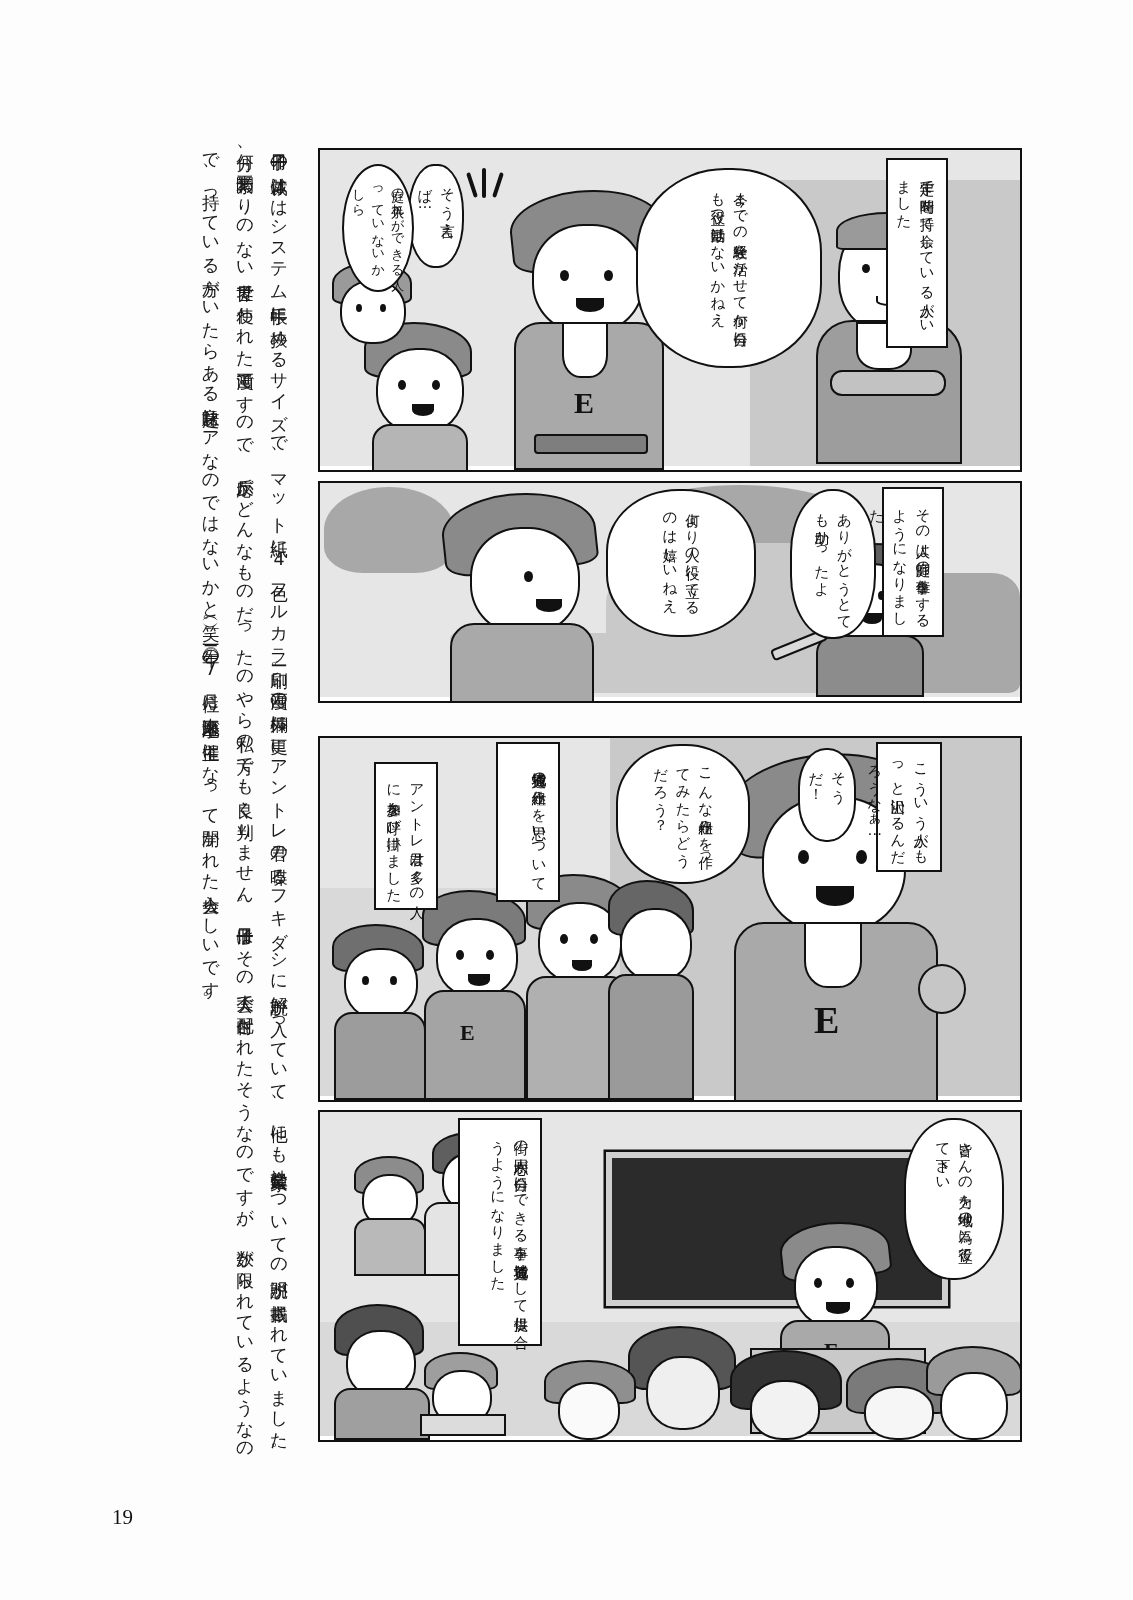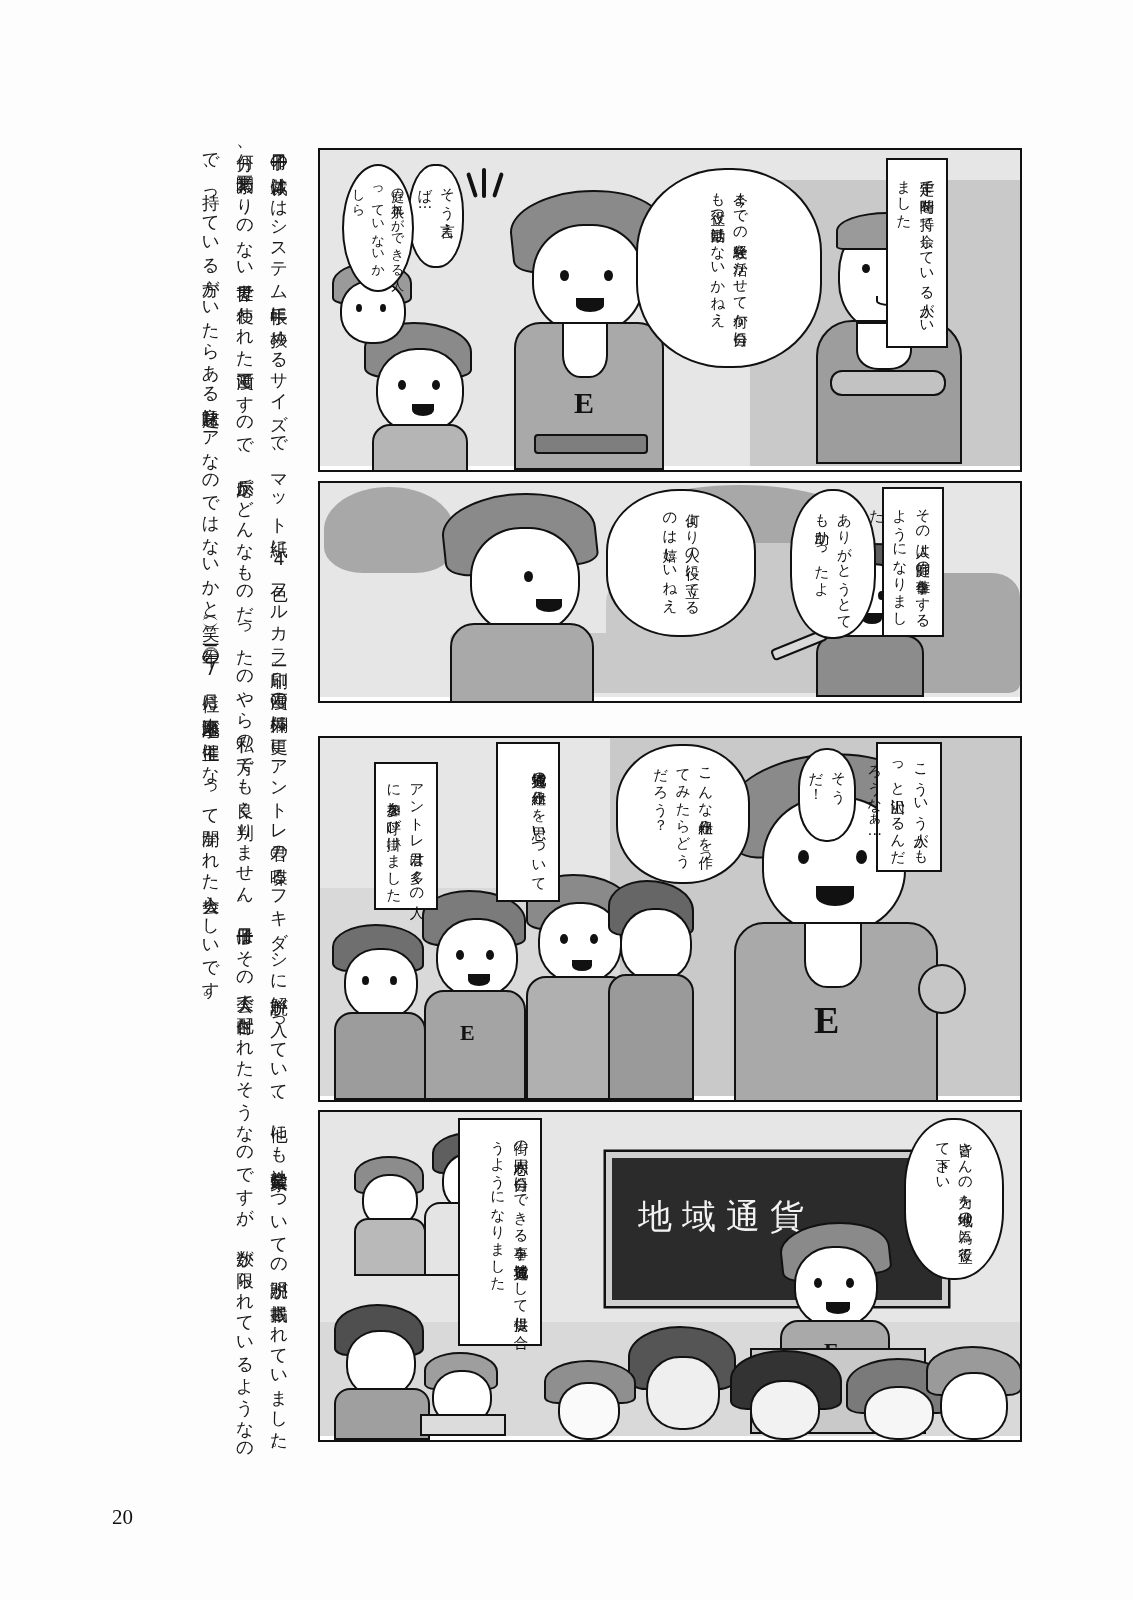--- a/index.html
+++ b/index.html
@@ -195,21 +195,21 @@
 </style>
 </head>
 <body>
 
 <div class="page">
 
   <div class="prose">
     <p>冊子の体裁ははシステム手帳に挟めるサイズで、マット紙に4色フルカラー印刷。漫画の欄外に更にアントレ君の喋るフキダシに解説が入っていて、他にも社会起業家についての説明が掲載されていました。何分、平素関わりのない世界で使われた漫画ですので、反応がどんなものだったのやら私の方でも良く判りません。冊子はその大会で配付されたそうなのですが、数が限られているようなので、持っている方がいたらある意味超レアなのではないかと（笑）。二〇〇一年の7月位に東海地区が主催になって開かれた大会らしいです。</p>
   </div>
 
-  <div class="page-number">20</div>
+  <div class="page-number">19</div>
 
   <div class="comic">
 
     <div class="panel p1">
       <div class="wash light" style="left:0;top:0;width:700px;height:316px;"></div>
       <div class="wash mid" style="left:430px;top:30px;width:270px;height:286px;border-radius:0;"></div>
 
       <div class="fig" style="left:490px;top:60px;width:170px;height:250px;">
         <div class="head" style="left:28px;top:8px;width:96px;height:110px;border-radius:48% 48% 44% 44%;background:#fff;"></div>
         <div class="hair" style="left:26px;top:2px;width:100px;height:34px;border-radius:60% 60% 10% 10%;background:#9a9a9a;"></div>
@@ -355,21 +355,20 @@
       <div class="balloon" style="left:296px;top:6px;width:134px;height:140px;">こんな仕組みを作ってみたらどうだろう？</div>
       <div class="caption" style="left:176px;top:4px;width:64px;height:160px;">地域通貨の仕組みを思いついて</div>
       <div class="caption" style="left:54px;top:24px;width:64px;height:148px;">アントレ君は多くの人に参加を呼び掛けました</div>
     </div>
 
     <div class="panel p4">
       <div class="wash light" style="left:0;top:0;width:700px;height:324px;"></div>
       <div class="wash" style="left:0;top:210px;width:700px;height:114px;"></div>
 
       <div class="blackboard" style="left:286px;top:40px;width:330px;height:142px;"></div>
-      <div class="blackboard-text" style="left:318px;top:82px;">地域通貨</div>
 
       <div class="fig" style="left:452px;top:110px;width:130px;height:150px;">
         <div class="hair" style="left:8px;top:0;width:106px;height:52px;border-radius:60% 70% 18% 24%;background:#8a8a8a;transform:rotate(-6deg);"></div>
         <div class="head" style="left:22px;top:24px;width:80px;height:78px;border-radius:46%;"></div>
         <div class="eye" style="left:42px;top:56px;width:8px;height:10px;"></div>
         <div class="eye" style="left:74px;top:56px;width:8px;height:10px;"></div>
         <div class="mouth" style="left:54px;top:80px;width:20px;height:10px;background:#111;"></div>
         <div class="body" style="left:8px;top:98px;width:106px;height:62px;border-radius:18px 18px 0 0;background:#a9a9a9;"></div>
         <div class="emblem" style="left:52px;top:116px;font-size:22px;">E</div>
       </div>

